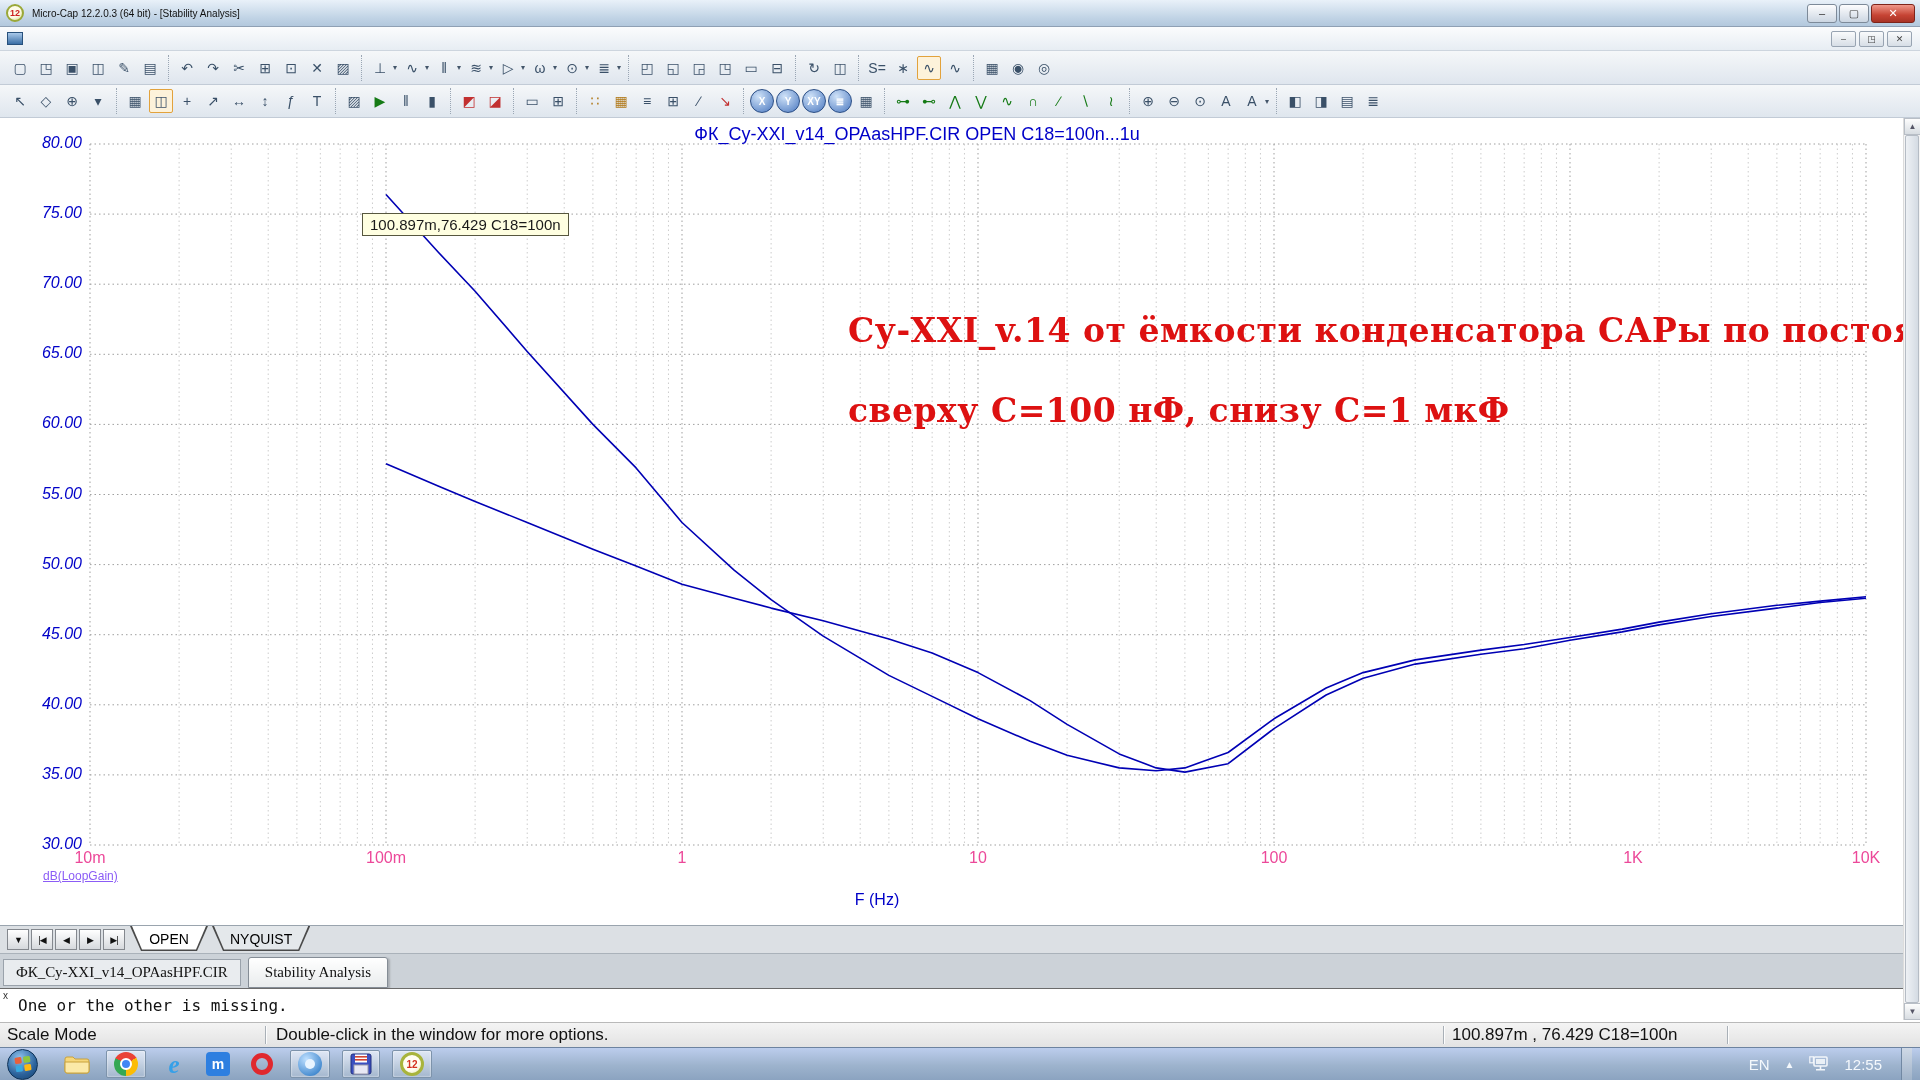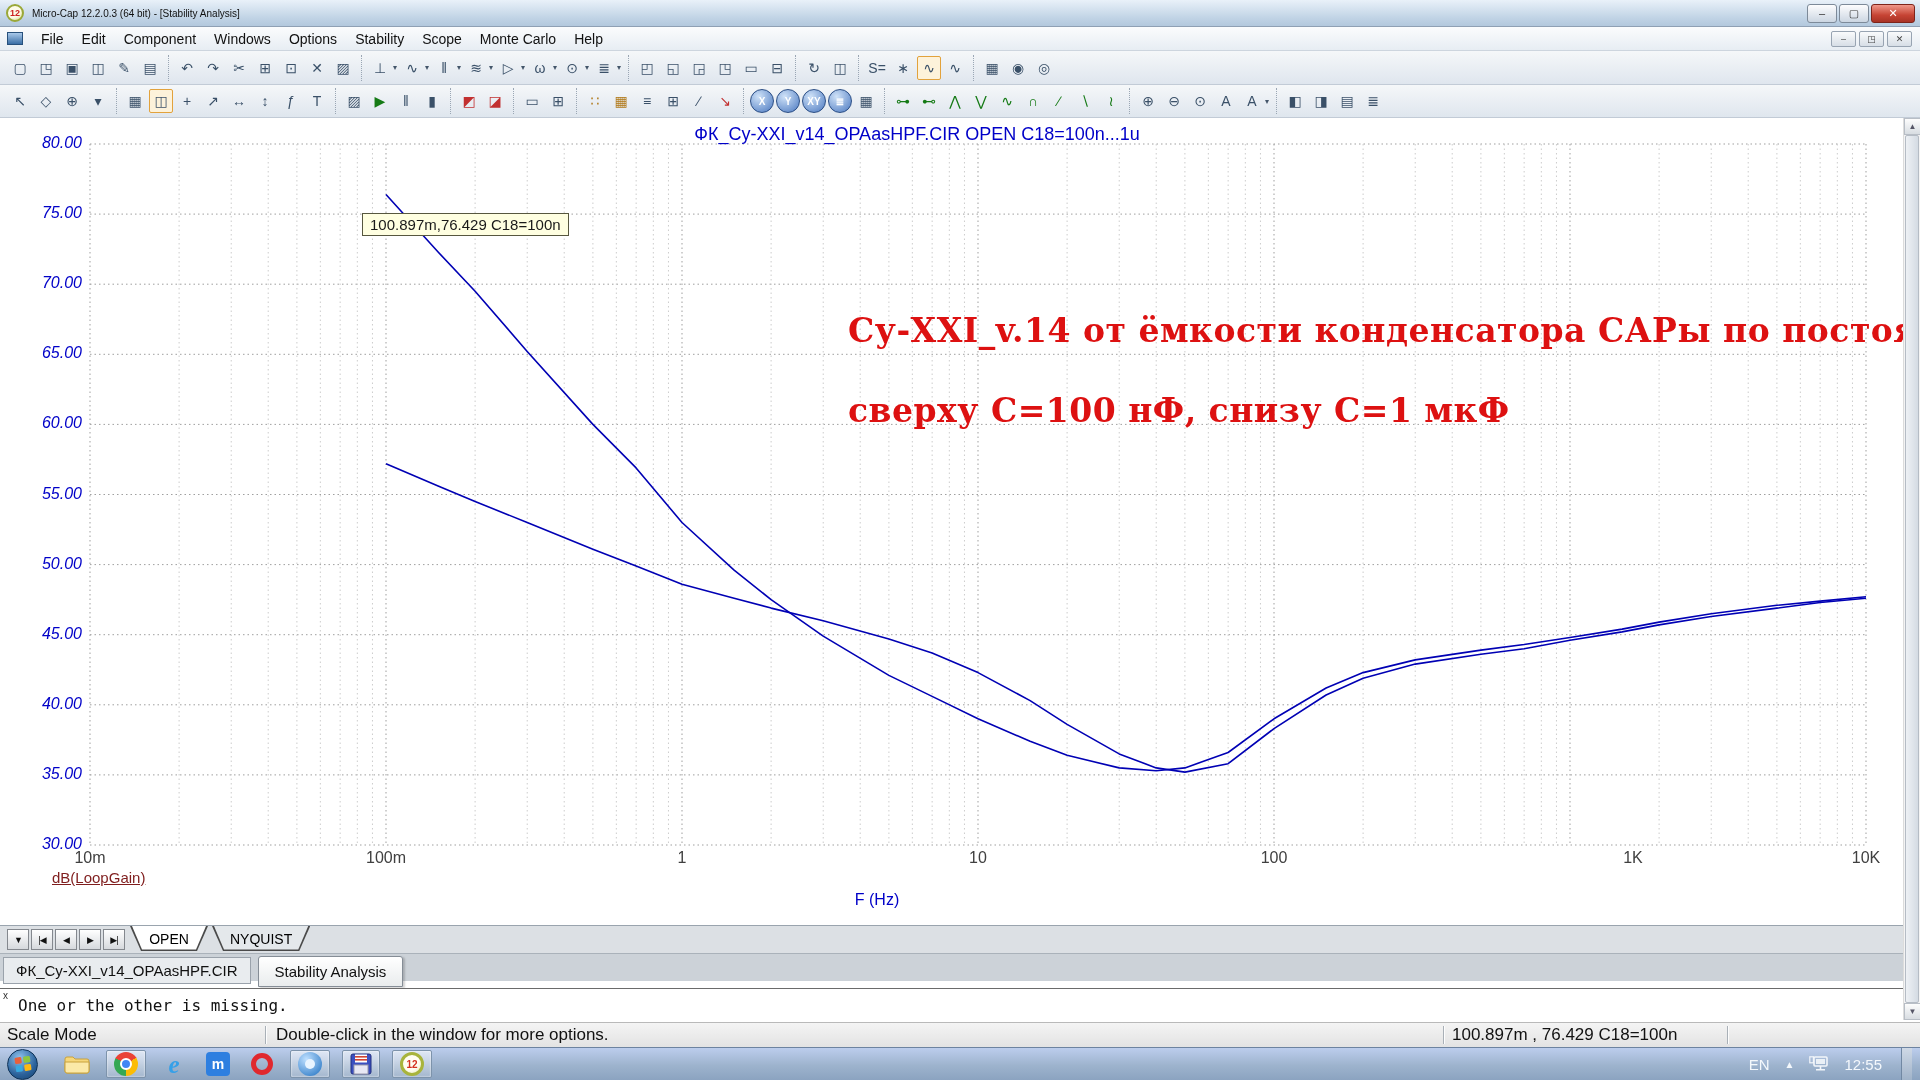--- a/index.html
+++ b/index.html
@@ -51,22 +51,22 @@
   .ticon.bluecirc{background:radial-gradient(circle at 35% 30%,#cfe2f8,#4a78c0);
     color:#fff;border-radius:50%;font-weight:bold;font-size:10px;border:1px solid #2c4f86;}
   .dd{font-size:8px;color:#44566a;margin:0 2px 0 0;}
 
   
   #plot-window{position:absolute;top:118px;left:0;width:1920px;height:807px;background:#ffffff;}
   #plot-svg{position:absolute;left:0;top:0;}
   .chart-title{position:absolute;top:6px;left:417px;width:1000px;text-align:center;
     font-size:18px;color:#0000c8;}
   .ytick{position:absolute;left:18px;width:64px;text-align:right;font-size:16px;color:#0000c8;font-style:italic;}
-  .xtick{position:absolute;width:90px;text-align:center;font-size:16px;color:#404040;top:731px;}
-  .ylabel-link{position:absolute;left:52px;top:751px;font-size:15px;color:#7f1d1d;
+  .xtick{position:absolute;width:90px;text-align:center;font-size:16px;color:#ec4899;top:731px;}
+  .ylabel-link{position:absolute;left:43px;top:751px;font-size:12px;color:#8b5cf6;
     text-decoration:underline;cursor:pointer;}
   .xaxis-label{position:absolute;left:817px;top:773px;width:120px;text-align:center;
     font-size:16px;color:#0000c8;}
   .cursor-tooltip{position:absolute;left:362px;top:95px;background:#ffffe1;
     border:1px solid #57573f;padding:2px 7px;font-size:15px;color:#1a1a1a;white-space:nowrap;}
   .red-note{position:absolute;left:848px;font-family:"DejaVu Serif",serif;font-weight:bold;
     font-size:33px;letter-spacing:0.5px;white-space:nowrap;}
   #red-line-0{top:147px;}
   #red-line-1{top:193px;}
   #red-line-2{top:273px;}
@@ -93,22 +93,22 @@
   .ptab .edge{position:absolute;left:0;top:0;width:100%;height:100%;background:#4a4a4a;
     clip-path:polygon(0 0,100% 0,calc(100% - 11px) 100%,11px 100%);}
   .ptab .face{position:absolute;left:2px;top:0;right:2px;bottom:1.5px;background:#fff;
     clip-path:polygon(0 0,100% 0,calc(100% - 10px) 100%,10px 100%);}
   .ptab.inactive .face{background:#e4e8eb;}
   .ptab .lbl{position:relative;display:flex;height:100%;align-items:center;justify-content:center;
     font-size:14px;padding:0 18px;color:#000;}
   .ptab.active .lbl{font-weight:normal;}
 
   
-  #filetabs{position:absolute;top:953px;left:0;right:17px;height:28px;background:#ccd2d8;
-    display:flex;align-items:flex-start;box-sizing:border-box;border-top:1px solid #aab2ba;}
+  #filetabs{position:absolute;top:953px;left:0;right:17px;height:35px;background:#ccd2d8;
+    display:flex;align-items:center;box-sizing:border-box;border-top:1px solid #aab2ba;font-family:Liberation Serif, serif;}
   .ftab1{height:27px;margin-top:3px;margin-left:3px;padding:0 12px;background:#e9ecef;
     border:1px solid #9aa2ab;display:flex;align-items:center;font-size:15px;color:#111;box-sizing:border-box;}
   .ftab2{height:31px;margin-top:2px;margin-left:7px;padding:0 16px;
     background:linear-gradient(#ffffff,#e9eced);border:1px solid #858d96;border-radius:3px 3px 0 0;
     display:flex;align-items:center;font-size:15px;color:#111;box-shadow:2px 1px 2px rgba(0,0,0,0.18);box-sizing:border-box;}
 
   
   #msgline{position:absolute;top:988px;left:0;right:17px;height:34px;background:#ffffff;
     border-top:1px solid #6b6b6b;font-family:"DejaVu Sans Mono",monospace;font-size:16px;color:#111;
     display:flex;align-items:center;padding-left:18px;box-sizing:border-box;}
@@ -166,31 +166,20 @@
     <div class="title-text">Micro-Cap 12.2.0.3 (64 bit) - [Stability Analysis]</div>
     <div class="win-controls">
       <div class="win-btn">–</div>
       <div class="win-btn">▢</div>
       <div class="win-btn close">✕</div>
     </div>
   </div>
 
   <div class="menubar">
     <div class="mdi-icon"></div>
-    <div id="menu-items">
-        <span class="menu-item">File</span>
-        <span class="menu-item">Edit</span>
-        <span class="menu-item">Component</span>
-        <span class="menu-item">Windows</span>
-        <span class="menu-item">Options</span>
-        <span class="menu-item">Stability</span>
-        <span class="menu-item">Scope</span>
-        <span class="menu-item">Monte Carlo</span>
-        <span class="menu-item">Help</span>
-      </div>
     <div class="mdi-controls">
       <div class="mdi-btn">–</div>
       <div class="mdi-btn">◳</div>
       <div class="mdi-btn">✕</div>
     </div>
   </div>
 
   <div id="toolbar1" class="toolbar">
       <div class="tgroup">
         <span class="ticon">▢</span>

